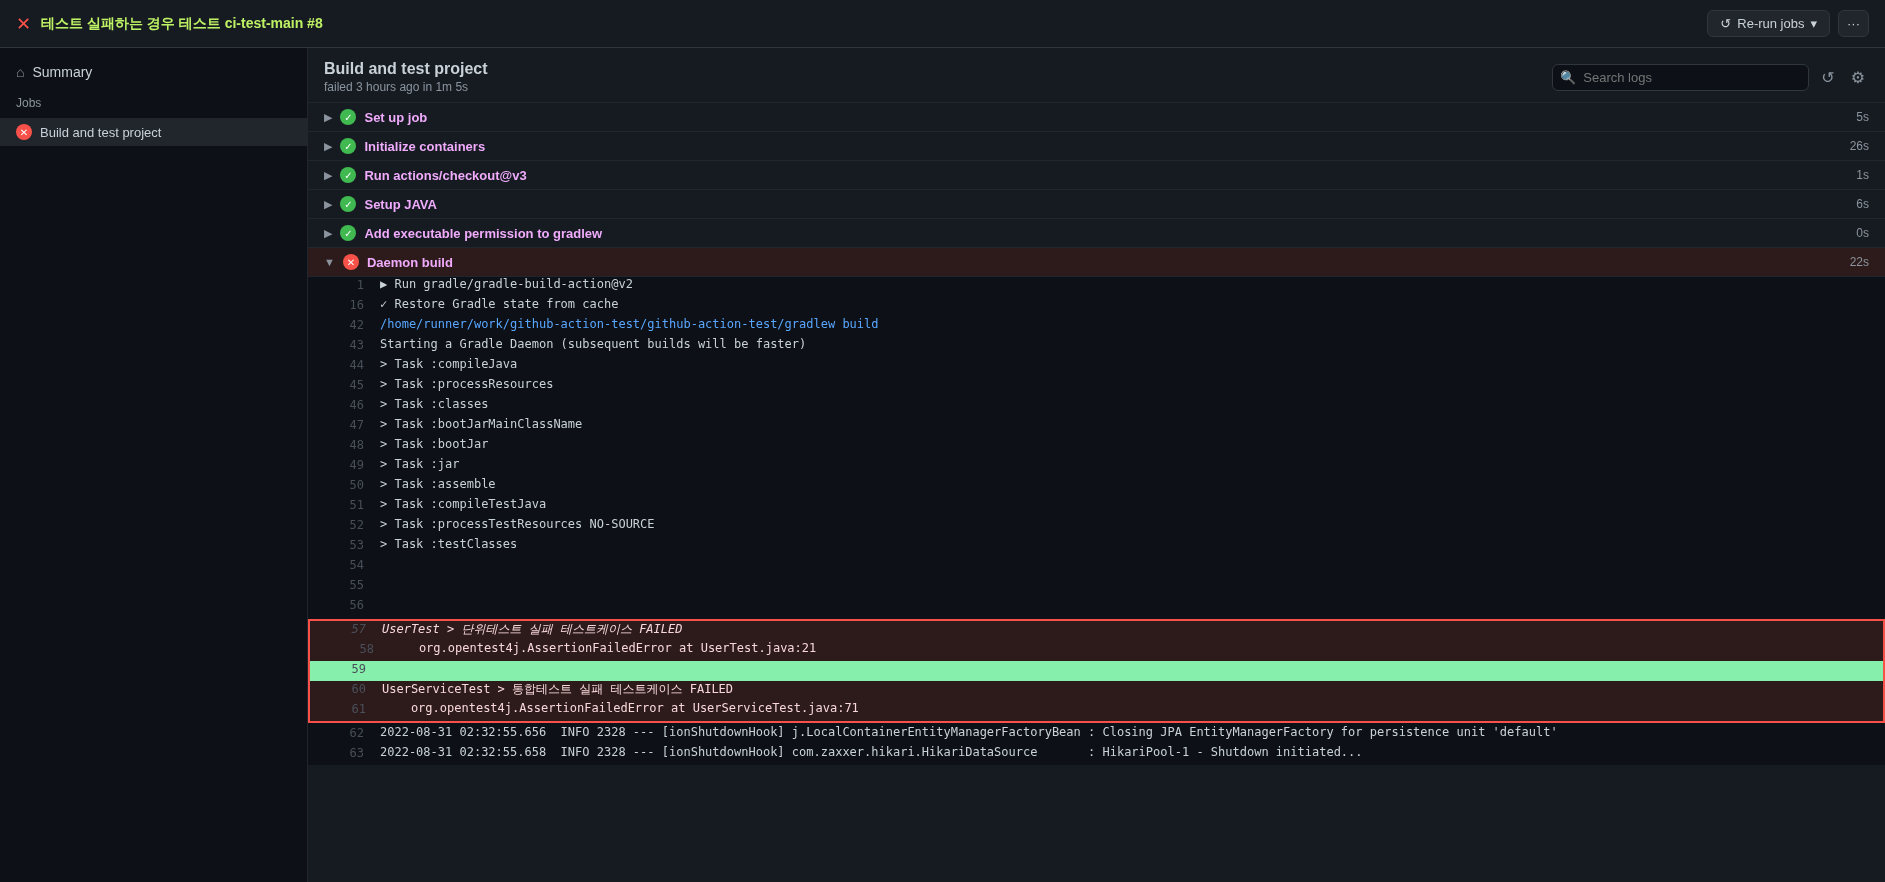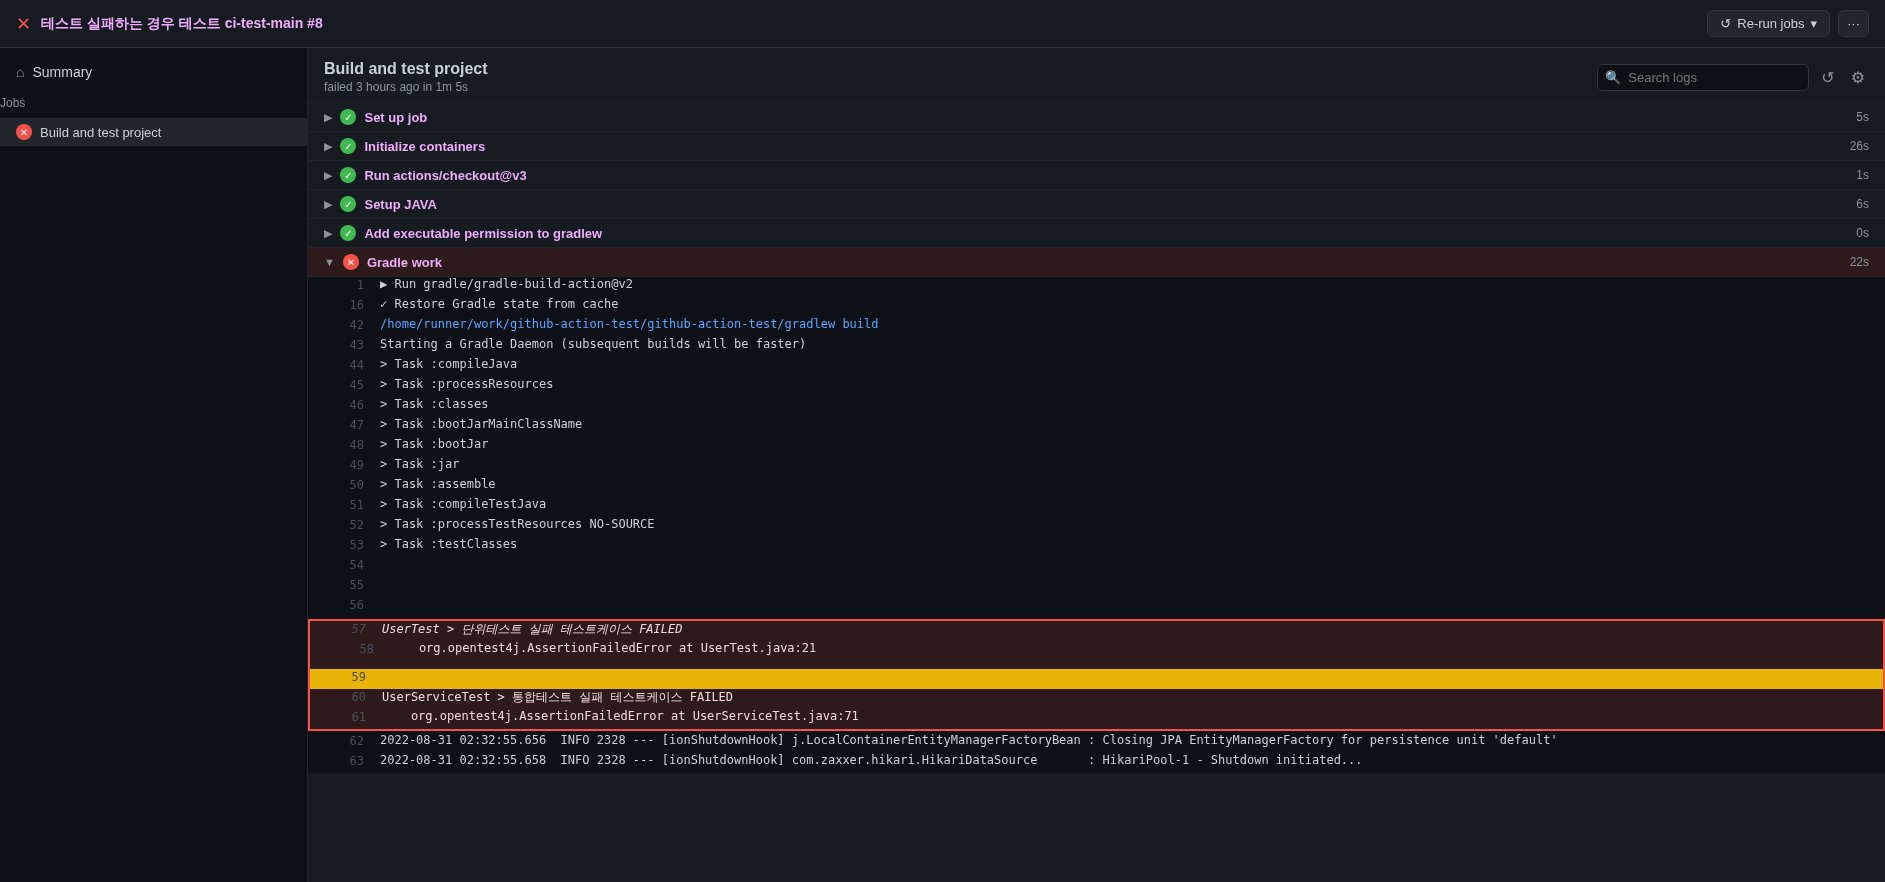--- a/index.html
+++ b/index.html
@@ -25,21 +25,21 @@
       flex-shrink: 0;
     }
     .header-left {
       display: flex;
       align-items: center;
       gap: 10px;
     }
     .header-title {
       font-size: 14px;
       font-weight: 600;
-      color: #f0abfc;
+      color: #bef264;
     }
     .header-right {
       display: flex;
       align-items: center;
       gap: 8px;
     }
     .btn-rerun {
       background: #21262d;
       border: 1px solid #30363d;
       border-radius: 6px;
@@ -79,21 +79,21 @@
     .sidebar-summary {
       display: flex;
       align-items: center;
       gap: 8px;
       padding: 8px 16px;
       cursor: pointer;
       color: #c9d1d9;
       font-size: 14px;
     }
     .sidebar-jobs-label {
-      padding: 8px 0;
+      padding: 8px 16px;
       font-size: 12px;
       color: #8b949e;
     }
     .sidebar-job-item {
       display: flex;
       align-items: center;
       gap: 8px;
       padding: 6px 16px;
       cursor: pointer;
       font-size: 13px;
@@ -134,21 +134,21 @@
       align-items: center;
       gap: 8px;
     }
     .search-logs-input {
       background: #0d1117;
       border: 1px solid #30363d;
       border-radius: 6px;
       color: #8b949e;
       padding: 5px 10px 5px 30px;
       font-size: 13px;
-      width: 212px;
+      width: 257px;
       outline: none;
     }
     .search-wrapper {
       position: relative;
     }
     .search-icon-inside {
       position: absolute;
       left: 8px;
       top: 50%;
       transform: translateY(-50%);
@@ -345,21 +345,21 @@
       <div class="step-item">
         <span class="step-expand">▶</span>
         <span class="success-circle step-icon">✓</span>
         <span class="step-name">Add executable permission to gradlew</span>
         <span class="step-duration">0s</span>
       </div>
 
       <div class="step-item expanded error-step">
         <span class="step-expand">▼</span>
         <span class="error-circle step-icon">✕</span>
-        <span class="step-name">Gradle work</span>
+        <span class="step-name">Daemon build</span>
         <span class="step-duration">22s</span>
       </div>
 
       <div class="log-lines">
 
         <div class="log-line">
           <span class="log-line-num">1</span>
           <span class="log-line-content">▶ Run gradle/gradle-build-action@v2</span>
         </div>
         <div class="log-line">
@@ -428,21 +428,21 @@
 
         <div style="border: 2px solid #f85149; margin: 2px 0; background: #2d1b1b;">
           <div class="log-line" style="background:#2d1b1b;font-style:italic;">
             <span class="log-line-num">57</span>
             <span class="log-line-content" style="color:#f8d7da;">UserTest &gt; 단위테스트 실패 테스트케이스 FAILED</span>
           </div>
           <div class="log-line" style="background:#2d1b1b;padding-left:24px;">
             <span class="log-line-num">58</span>
             <span class="log-line-content" style="color:#f8d7da;">    org.opentest4j.AssertionFailedError at UserTest.java:21</span>
           </div>
-          <div class="log-line" style="background:#eab308;margin-top:8px;">
+          <div class="log-line" style="background:#86efac;">
             <span class="log-line-num">59</span>
             <span class="log-line-content"></span>
           </div>
           <div class="log-line" style="background:#2d1b1b;">
             <span class="log-line-num">60</span>
             <span class="log-line-content" style="color:#f8d7da;">UserServiceTest &gt; 통합테스트 실패 테스트케이스 FAILED</span>
           </div>
           <div class="log-line" style="background:#2d1b1b;">
             <span class="log-line-num">61</span>
             <span class="log-line-content" style="color:#f8d7da;">    org.opentest4j.AssertionFailedError at UserServiceTest.java:71</span>

